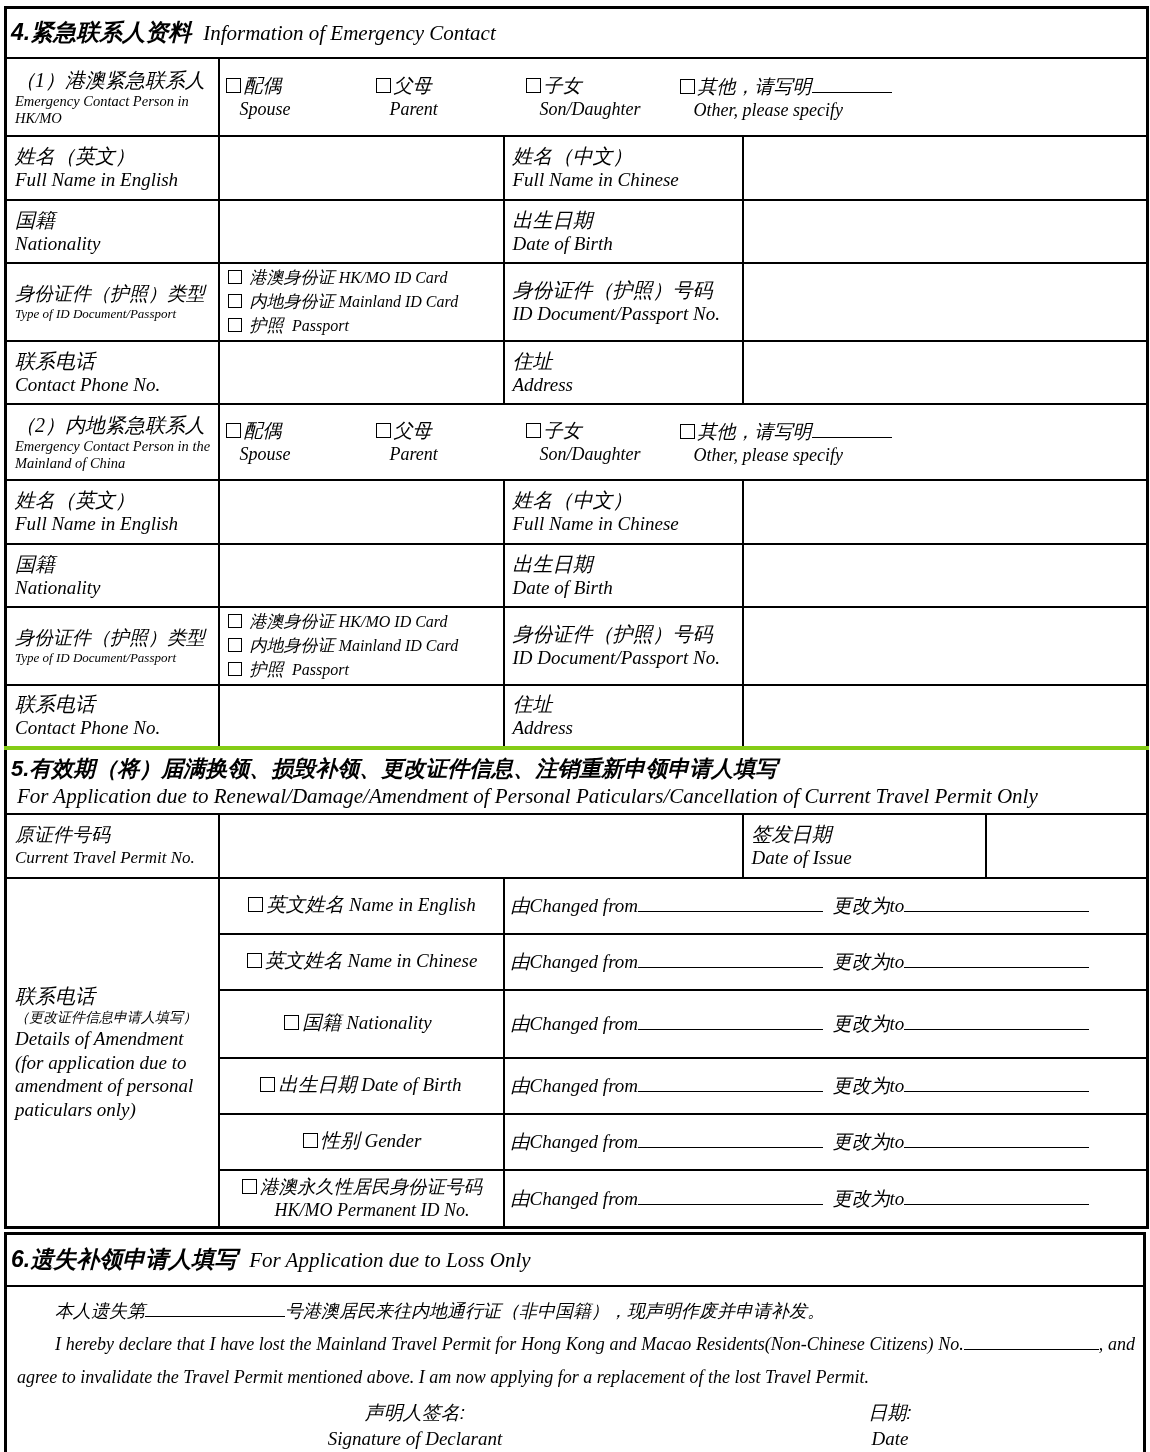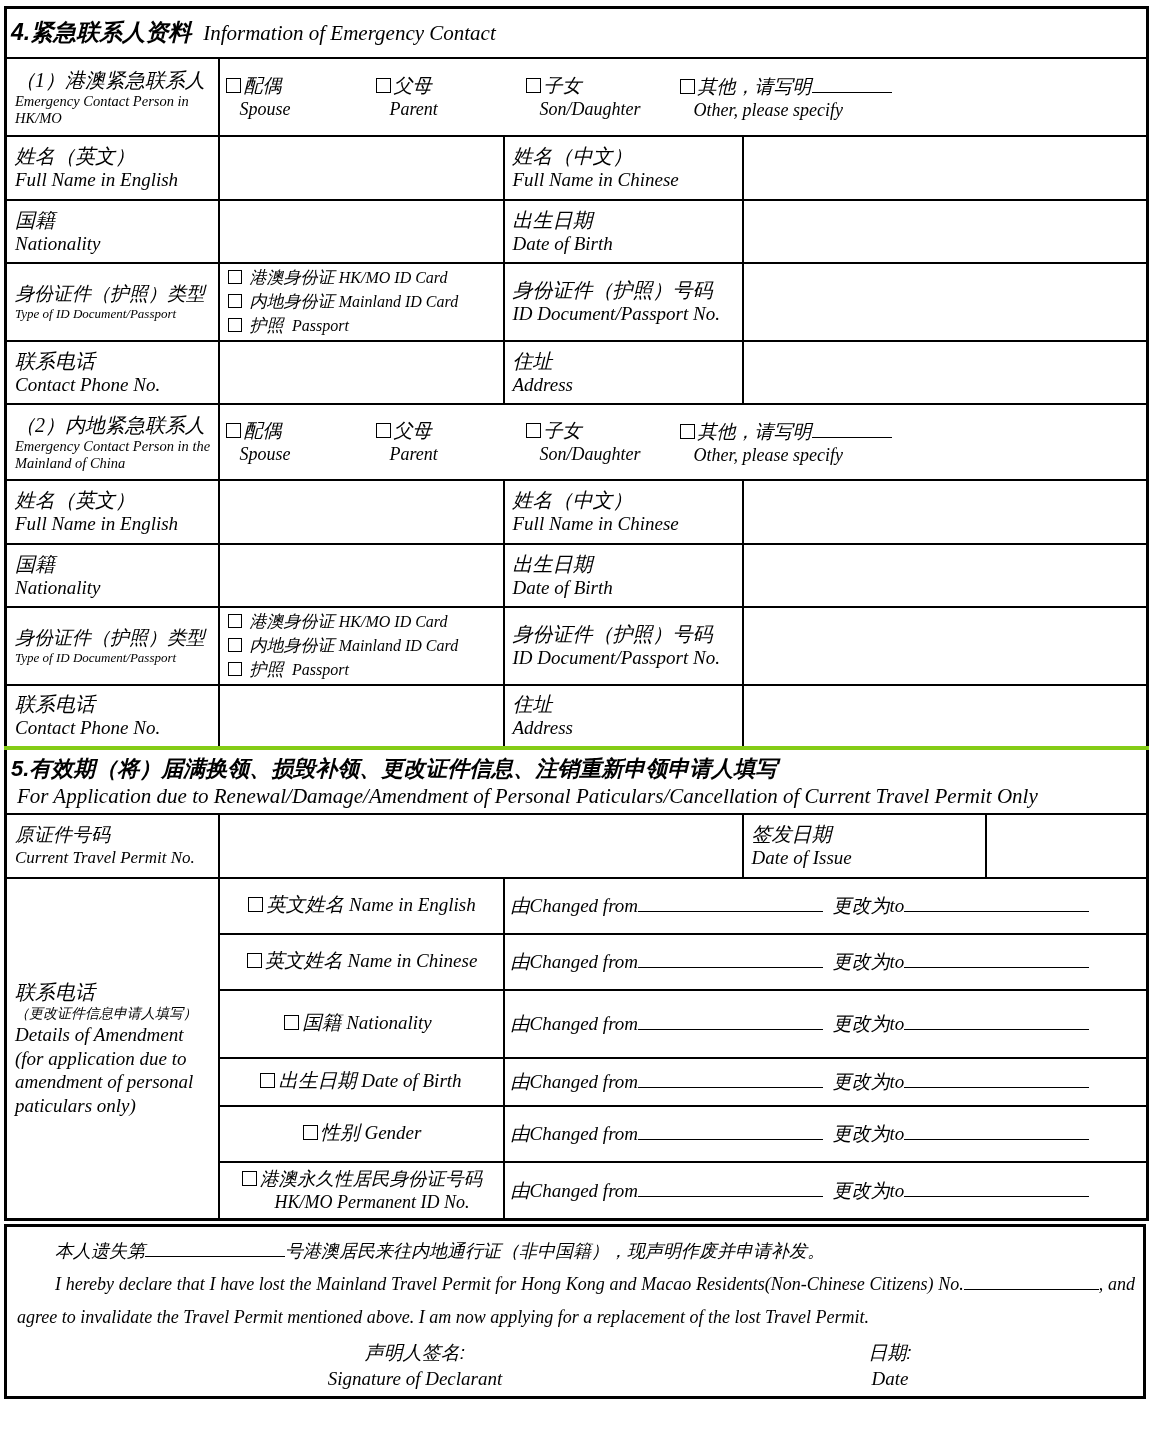--- a/index.html
+++ b/index.html
@@ -279,21 +279,21 @@
     </tr>
     <tr>
       <td class="amend-cbx" style="height:68px;padding-left:0">
         <span class="cbx"></span><span>国籍</span>&nbsp;<span class="en">Nationality</span>
       </td>
       <td colspan="3" class="chg">
         <span>由Changed from</span><span class="blank w185"></span>&nbsp;&nbsp;<span>更改为to</span><span class="blank w185"></span>
       </td>
     </tr>
     <tr>
-      <td class="amend-cbx" style="height:48px;">
+      <td class="amend-cbx" style="height:56px;">
         <span class="cbx"></span><span>出生日期</span>&nbsp;<span class="en">Date of Birth</span>
       </td>
       <td colspan="3" class="chg">
         <span>由Changed from</span><span class="blank w185"></span>&nbsp;&nbsp;<span>更改为to</span><span class="blank w185"></span>
       </td>
     </tr>
     <tr>
       <td class="amend-cbx" style="height:56px;padding-left:8px">
         <span class="cbx"></span><span>性别</span>&nbsp;<span class="en">Gender</span>
       </td>
@@ -310,20 +310,26 @@
         <span>由Changed from</span><span class="blank w185"></span>&nbsp;&nbsp;<span>更改为to</span><span class="blank w185"></span>
       </td>
     </tr>
   </tbody>
     </table>
 
   <div class="gap2"></div>
 
   <table class="frame">
     <tbody>
+        <tr>
+      <td class="sec-title" style="height:52px">
+        <span class="zh-t hei">6.遗失补领申请人填写</span>
+        <span class="en-t">For Application due to Loss Only</span>
+      </td>
+    </tr>
     <tr>
       <td class="s6body" style="height:152px">
         <p class="s6p zh"><span>本人遗失第</span><span class="blank w140"></span><span>号港澳居民来往内地通行证（非中国籍），现声明作废并申请补发。</span></p>
         <p class="s6p en"><span>I hereby declare that I have lost the Mainland Travel Permit for Hong Kong and Macao Residents(Non-Chinese Citizens) No.</span><span class="blank w135"></span><span>, and agree to invalidate the Travel Permit mentioned above. I am now applying for a replacement of the lost Travel Permit.</span></p>
         <div class="sigrow">
           <div class="sigblk sig1">
             <div class="zh-l">声明人签名:</div>
             <div class="en-l">Signature of Declarant</div>
           </div>
           <div class="sigblk sig2">

